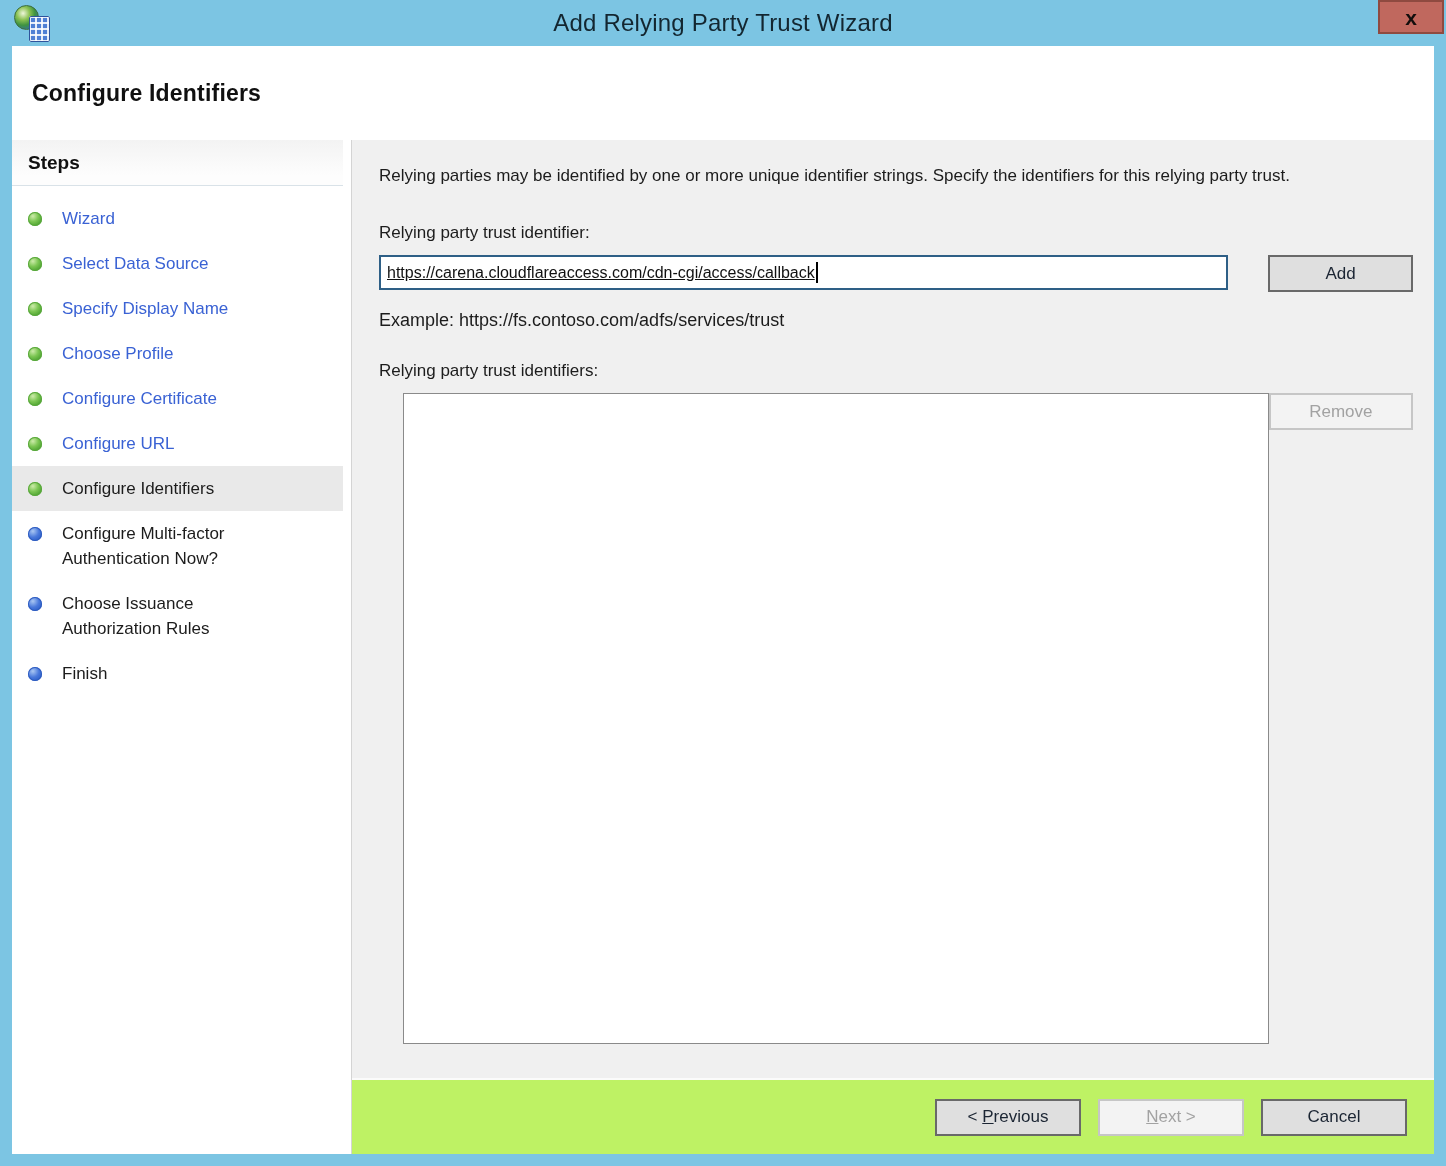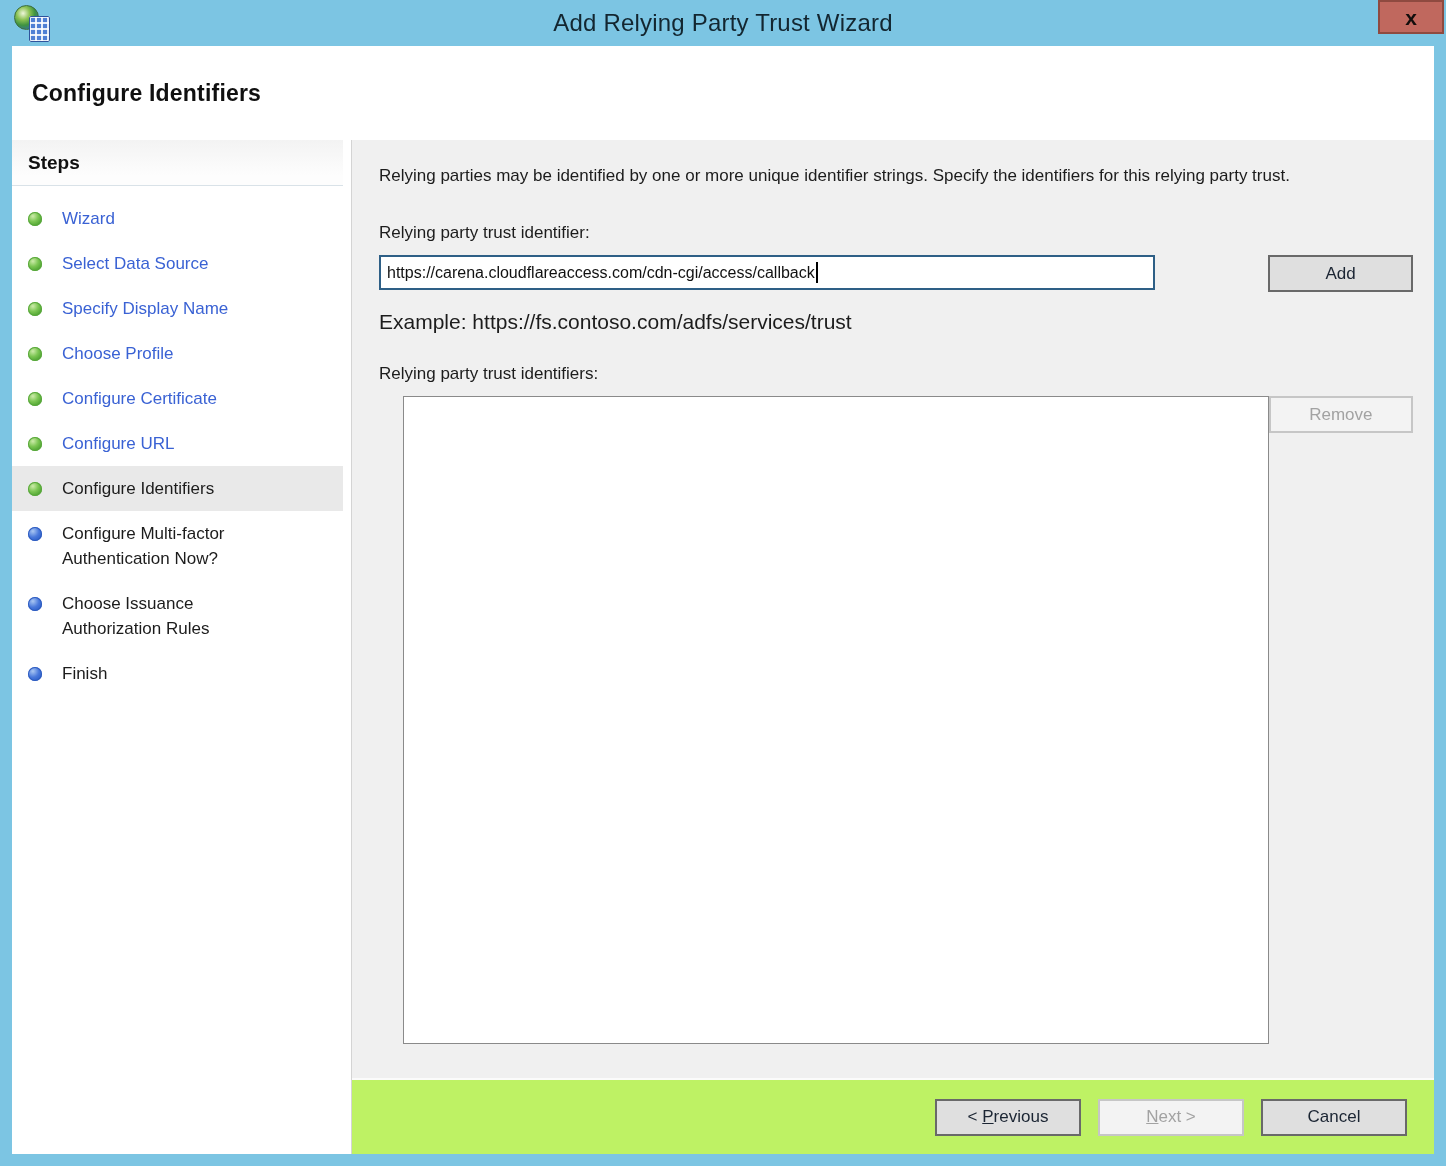--- a/index.html
+++ b/index.html
@@ -45,28 +45,28 @@
     box-shadow:inset 0 0 0 1px #59a83c; }
   .dot.blue { background:radial-gradient(circle at 35% 30%, #a9c6f2 0%, #4a79dc 45%, #2c5ec7 80%, #3b6bd2 100%);
     box-shadow:inset 0 0 0 1px #2e5cc0; }
 
   
   .main { flex:1; display:flex; flex-direction:column; background:#f0f0f0; border-left:1px solid #d4d4d4; min-width:0; }
   .main-content { flex:1; display:flex; flex-direction:column; padding:23px 21px 0 27px; min-height:0; }
   .description { font-size:17px; line-height:26px; color:#1c1c1c; max-width:1030px; }
   .field-label { font-size:17px; color:#1c1c1c; margin-top:34px; }
   .field-row { display:flex; justify-content:space-between; align-items:flex-start; margin-top:12px; }
-  .textbox { box-sizing:border-box; width:776px; height:35px; background:#ffffff; border:2px solid #2e5f86;
-    font-size:16px; color:#111111; display:flex; align-items:center; padding:0 6px; white-space:nowrap; overflow:hidden; }
+  .textbox { box-sizing:border-box; width:849px; height:35px; background:#ffffff; border:2px solid #2e5f86;
+    font-size:16px; color:#111111; display:flex; align-items:center; padding:0 6px; white-space:nowrap; overflow:hidden;text-decoration:underline; }
   .caret { display:inline-block; width:2px; height:21px; background:#000; margin-left:1px; }
   .btn { box-sizing:border-box; font-family:inherit; font-size:17px; color:#1b2533; background:#dfdfdf;
     border:2px solid #696969; cursor:pointer; padding:0; }
   .btn.small { width:145px; height:37px; }
   .btn:disabled, .btn.disabled { background:#f3f3f3; border-color:#c6c6c6; color:#a2a2a2; cursor:default; }
-  .example { font-size:21px; color:#1c1c1c; margin-top:18px; }
+  .example { font-size:18px; color:#1c1c1c; margin-top:18px; }
   .list-label { margin-top:30px; }
   .list-row { flex:1; display:flex; justify-content:space-between; align-items:flex-start; margin-top:12px; margin-bottom:34px; min-height:0;margin-left:24px; }
   .listbox { box-sizing:border-box; width:870px; align-self:stretch; background:#ffffff; border:1px solid #8a8a8a; }
 
   
   .footer { flex:none; height:76px; box-sizing:border-box; background:#bef264; border-top:2px solid #fbfbfb;
     display:flex; align-items:center; justify-content:flex-end; gap:17px; padding-right:27px; }
   .btn.nav { width:146px; height:37px; }
   .u { text-decoration:underline; }
 </style>

